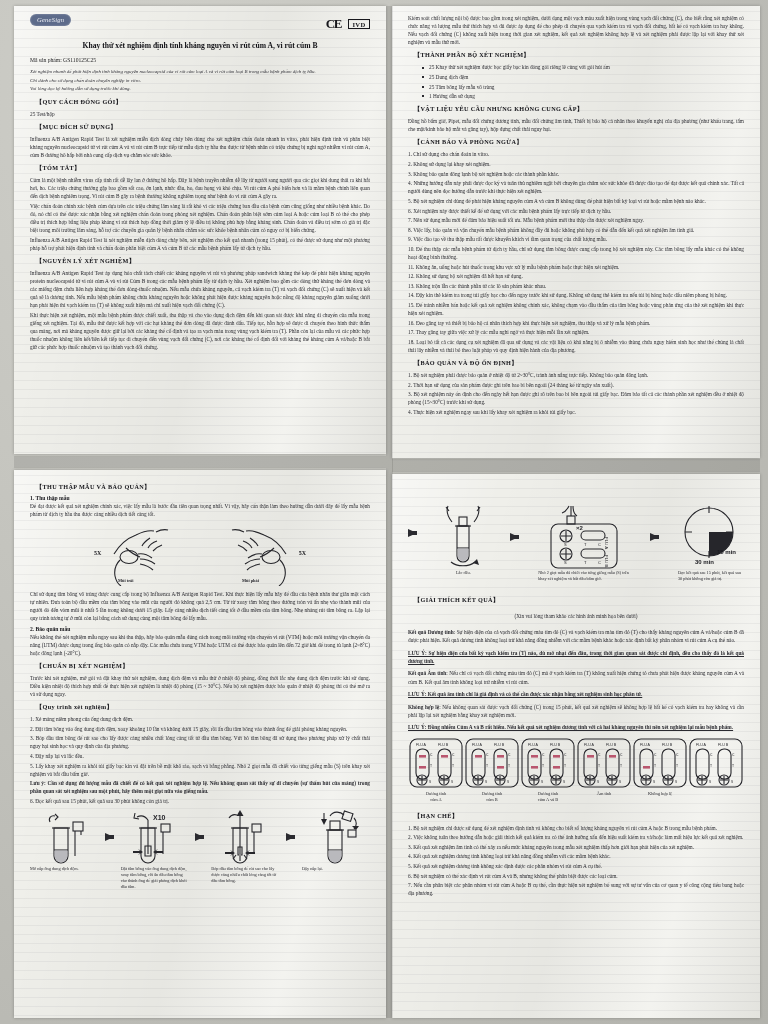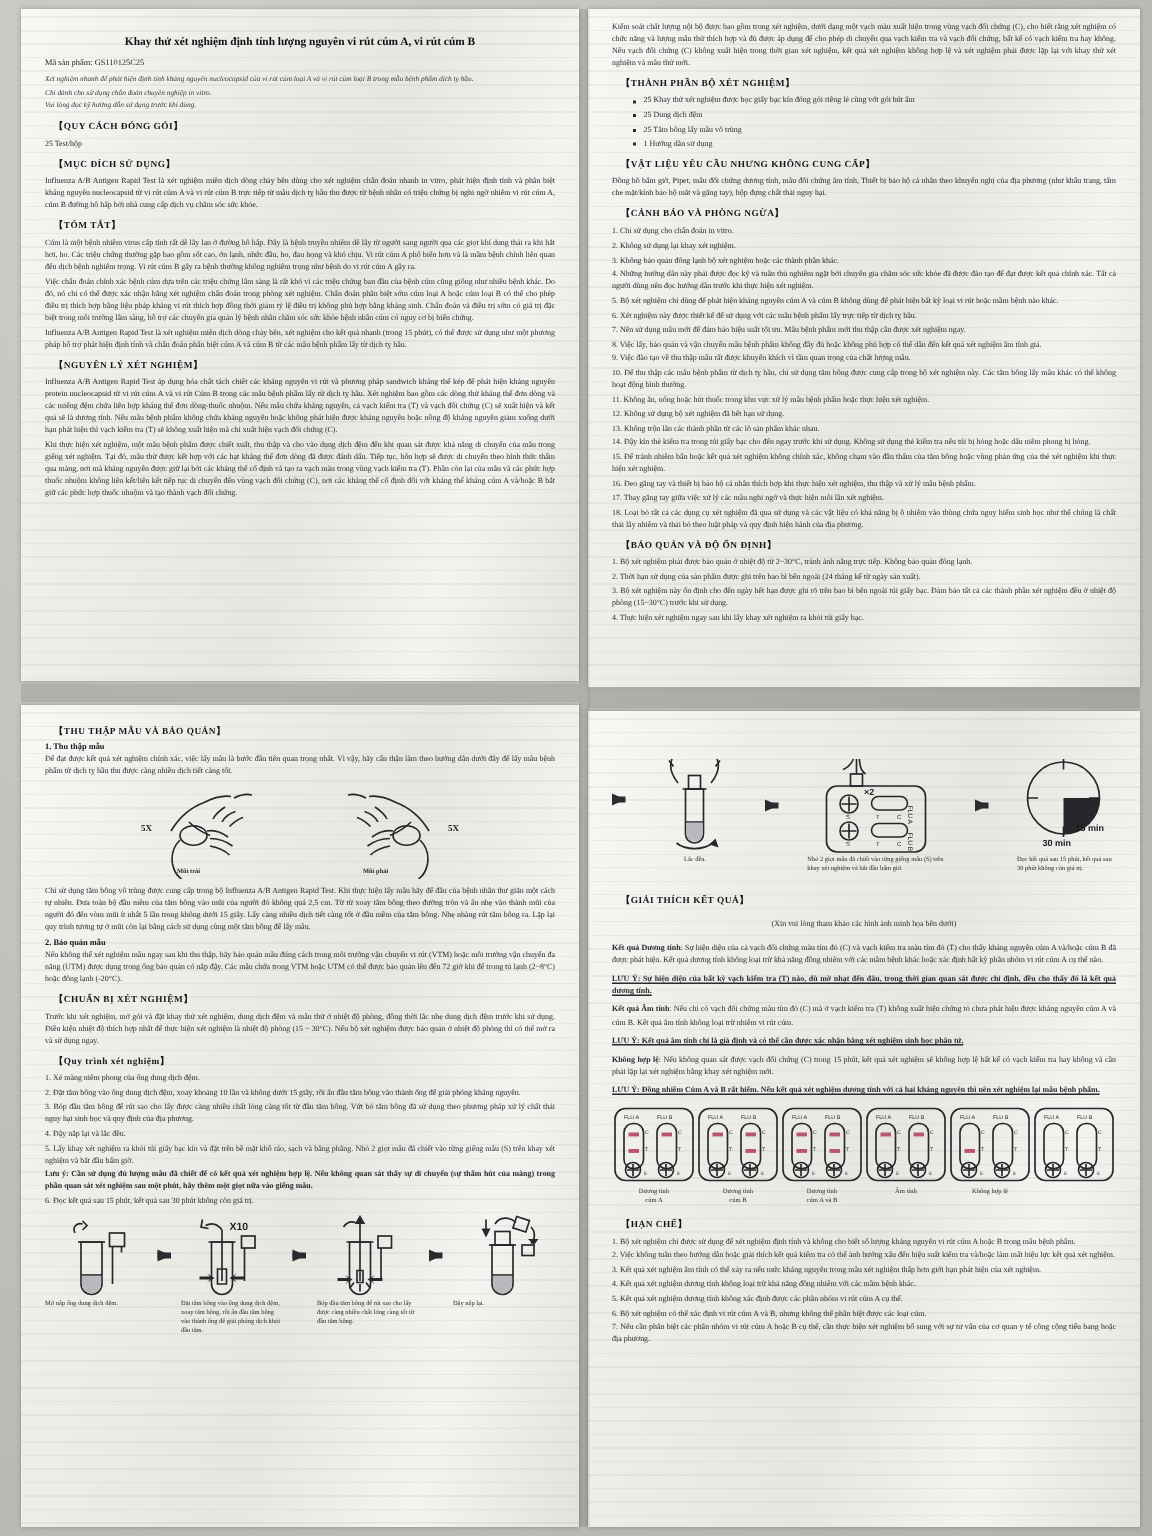--- a/index.html
+++ b/index.html
@@ -111,22 +111,29 @@
   }
 </style>
 </head>
 <body>
 
 <div class="scan">
 
   <div class="panel" id="panel-tl">
     <div class="ghost"></div>
     <div class="pad">
-
-      <div class="doc-title">Khay thử xét nghiệm định tính lượng nguyên vi rút cúm A, vi rút cúm B</div>
+      <div class="hdr">
+        <span class="logo">GeneSign</span>
+        <span class="marks">
+          <span class="ce">CE</span>
+          <span class="ivd">IVD</span>
+        </span>
+      </div>
+
+      <div class="doc-title">Khay thử xét nghiệm định tính kháng nguyên vi rút cúm A, vi rút cúm B</div>
       <div class="prodcode">Mã sản phẩm: GS110125C25</div>
 
       <div class="p ital">Xét nghiệm nhanh để phát hiện định tính kháng nguyên nucleocapsid của vi rút cúm loại A và vi rút cúm loại B trong mẫu bệnh phẩm dịch tỵ hầu.</div>
       <div class="p ital">Chỉ dành cho sử dụng chẩn đoán chuyên nghiệp in vitro.</div>
       <div class="p ital">Vui lòng đọc kỹ hướng dẫn sử dụng trước khi dùng.</div>
 
       <div class="sect">【QUY CÁCH ĐÓNG GÓI】</div>
       <div class="p">25 Test/hộp</div>
 
       <div class="sect">【MỤC ĐÍCH SỬ DỤNG】</div>

